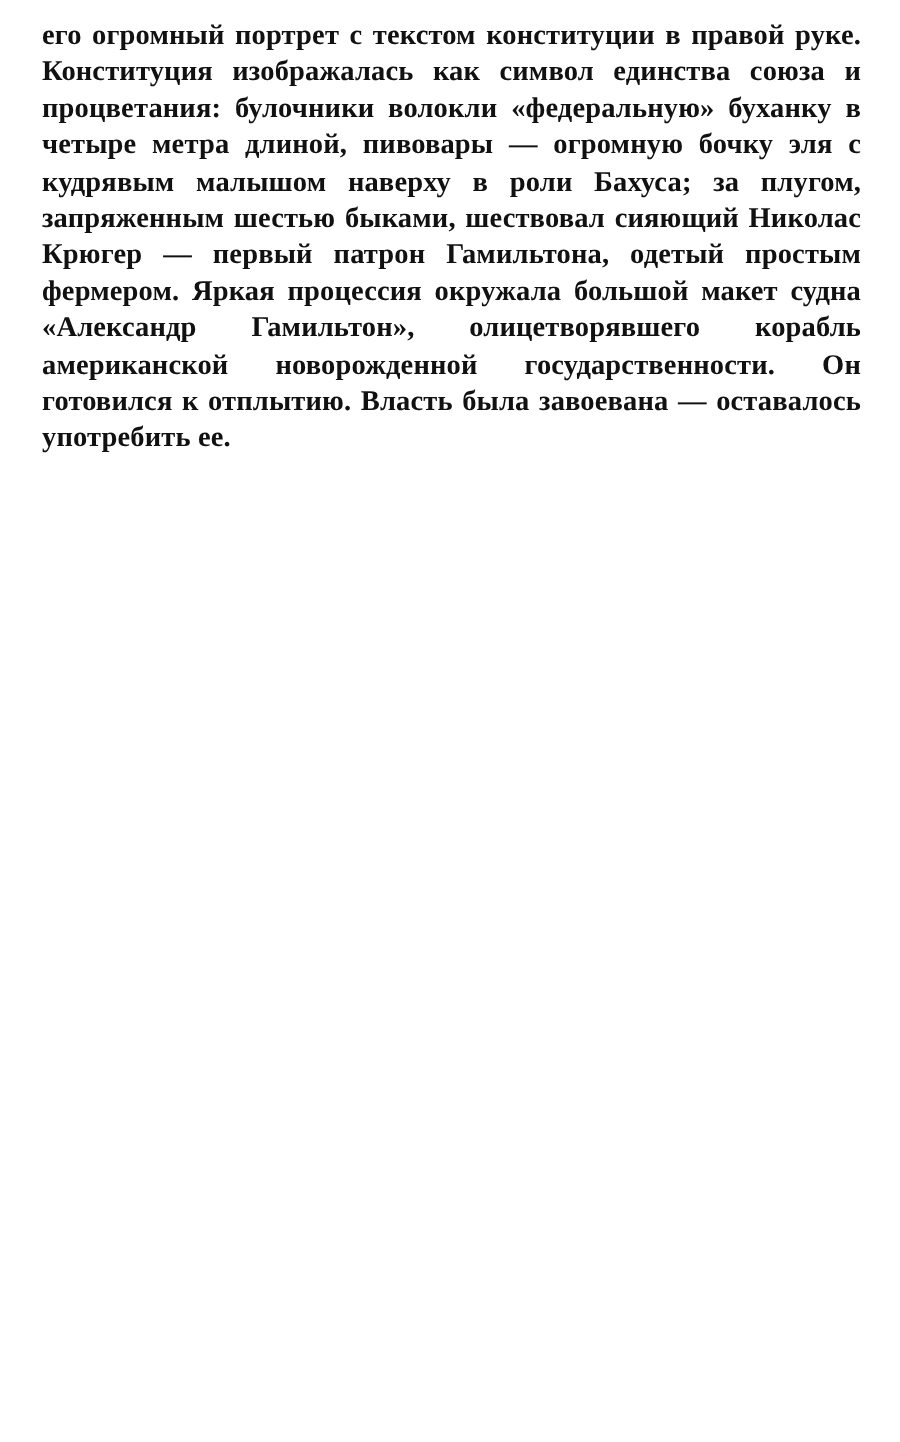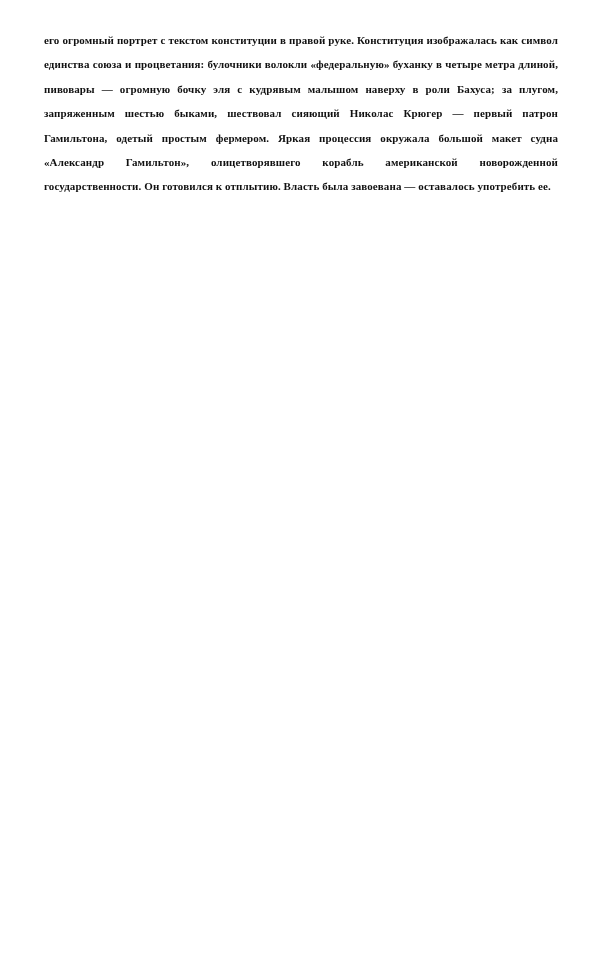--- a/index.html
+++ b/index.html
@@ -20,24 +20,24 @@
     height: 961px;
     background: #ffffff;
   }
   .text-block {
     position: absolute;
     left: 28px;
     top: 12px;
     width: 546px;
   }
   .para {
-    margin: 16px;
+    margin: 0;
     text-align: justify;
     text-justify: inter-word;
-    font-size: 11px;
+    font-size: 19px;
     line-height: 24.4px;
     letter-spacing: 0.1px;
     font-weight: 600;
     color: #111111;
     -webkit-font-smoothing: antialiased;
   }
   .para:last-child {
     text-align-last: left;
   }
 </style>

